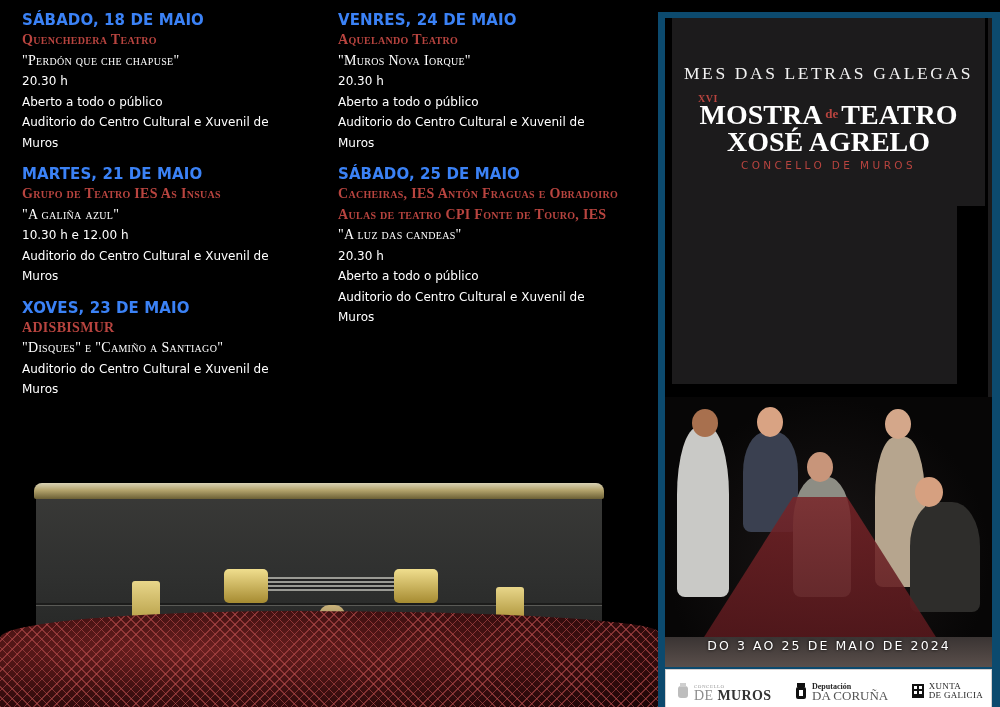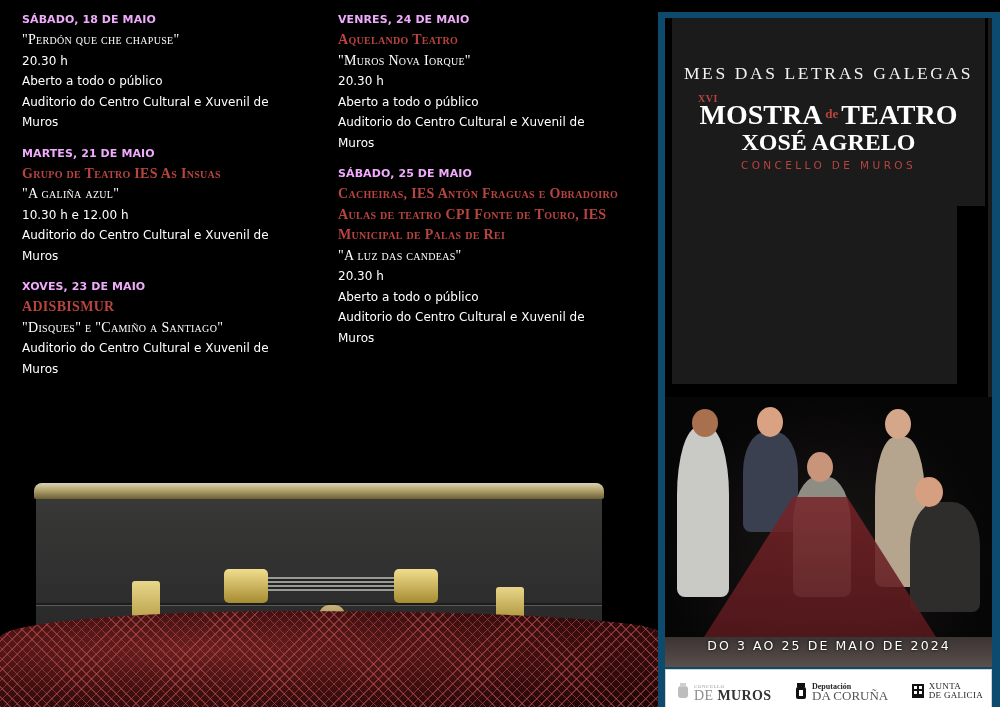--- a/index.html
+++ b/index.html
@@ -5,21 +5,21 @@
   * { box-sizing: border-box; margin: 0; padding: 0; }
   html, body { width: 1000px; height: 707px; overflow: hidden; background: #000; }
   body { position: relative; font-family: "Liberation Sans", sans-serif; color: #fff; }
 
   
   .left { position: absolute; left: 0; top: 0; width: 658px; height: 707px; background: #000; overflow: hidden; }
   .col { position: absolute; top: 10px; }
   .col.c1 { left: 22px; width: 300px; }
   .col.c2 { left: 338px; width: 305px; }
   .event { margin-bottom: 11px; }
-  .event .day { font-family: "DejaVu Sans", sans-serif; font-weight: bold; font-size: 11px; line-height: 20px; letter-spacing: 0.1px; color: #f0abfc; }
+  .event .day { font-family: "DejaVu Sans", sans-serif; font-weight: bold; font-size: 15px; line-height: 20px; letter-spacing: 0.1px; color: #3b82f6; }
   .event .company { font-family: "Liberation Serif", serif; font-weight: bold; font-variant: small-caps; font-size: 14px; line-height: 20.5px; color: #b8443f; letter-spacing: 0.3px; }
   .event .play { font-family: "Liberation Serif", serif; font-variant: small-caps; font-size: 14px; line-height: 20.5px; color: #fff; letter-spacing: 0.3px; }
   .event .line { font-family: "DejaVu Sans", sans-serif; font-size: 12px; line-height: 20.5px; color: #fff; }
 
   
   .scene { position: absolute; left: 0; top: 470px; width: 658px; height: 237px; }
   .suitcase { position: absolute; left: 36px; top: 13px; width: 566px; height: 170px; background: linear-gradient(180deg, #3a3a38 0%, #2f302f 55%, #252625 100%); border-radius: 6px 6px 2px 2px; }
   .suitcase .rim { position: absolute; left: -2px; right: -2px; top: 0; height: 16px; background: linear-gradient(180deg, #d9d2b5 0%, #b3a36c 45%, #6b5f35 100%); border-radius: 8px 8px 2px 2px; }
   .suitcase .seam { position: absolute; left: 0; right: 0; top: 120px; height: 3px; background: #1c1c1b; border-bottom: 1px solid #5a5a56; }
   .latch { position: absolute; width: 28px; height: 56px; background: linear-gradient(180deg, #e8d68a, #a48a2e); border-radius: 3px; }
@@ -41,21 +41,21 @@
   .poster { position: absolute; left: 658px; top: 12px; width: 410px; height: 707px; background: #0c4a6e; }
   .poster .inner-black { position: absolute; left: 7px; top: 6px; width: 327px; height: 649px; background: #000; }
   .poster .title-panel { position: absolute; left: 14px; top: 6px; width: 313px; height: 188px; background: #1c1b1c; }
   .poster .mid-panel { position: absolute; left: 14px; top: 194px; width: 285px; height: 178px; background: #1c1b1c; }
   .poster .strip { position: absolute; left: 330px; top: 6px; width: 4px; height: 649px; background: #1c1b1c; }
 
   .mes { position: absolute; left: 0; top: 45px; width: 313px; text-align: center; font-family: "Liberation Serif", serif; font-size: 17.5px; letter-spacing: 2.6px; color: #f2f2f2; }
   .xvi { position: absolute; left: 26px; top: 75px; font-family: "Liberation Serif", serif; font-weight: bold; font-size: 10px; color: #b8443f; letter-spacing: 0.5px; }
   .mostra { position: absolute; left: 0; top: 82px; width: 313px; text-align: center; font-family: "Liberation Serif", serif; font-weight: bold; font-size: 28px; line-height: 28px; color: #fff; white-space: nowrap; }
   .mostra .de { font-size: 13px; color: #b8443f; font-weight: bold; vertical-align: 6px; margin: 0 3px; }
-  .agrelo { position: absolute; left: 0; top: 109px; width: 313px; text-align: center; font-family: "Liberation Serif", serif; font-weight: bold; font-size: 24px; line-height: 30px; color: #fff; }
+  .agrelo { position: absolute; left: 0; top: 109px; width: 313px; text-align: center; font-family: "Liberation Serif", serif; font-weight: bold; font-size: 28px; line-height: 30px; color: #fff; }
   .concello { position: absolute; left: 0; top: 141px; width: 313px; text-align: center; font-family: "DejaVu Sans", sans-serif; font-size: 10.5px; letter-spacing: 3.4px; color: #b8443f; }
 
   .photo { position: absolute; left: 7px; top: 385px; width: 327px; height: 270px; background: radial-gradient(ellipse at 50% 60%, #1a1616 0%, #070606 70%); overflow: hidden; }
   .person { position: absolute; border-radius: 40% 40% 8px 8px; }
   .head { position: absolute; border-radius: 50%; background: #d9a383; }
   .drape { position: absolute; left: 20px; top: 100px; width: 270px; height: 170px; background: linear-gradient(180deg, rgba(120,36,40,0.85), rgba(80,22,26,0.9)); clip-path: polygon(40% 0, 60% 0, 100% 100%, 0 100%); }
   .floor { position: absolute; left: 0; bottom: 0; width: 100%; height: 30px; background: linear-gradient(180deg, #3a3433, #5a4f4b); }
   .dates { position: absolute; left: 0; top: 626px; width: 342px; text-align: center; font-family: "DejaVu Sans", sans-serif; font-size: 12.5px; letter-spacing: 2.1px; color: #fff; text-shadow: 0 0 3px #000; }
 
   .logos { position: absolute; left: 7px; top: 657px; width: 327px; height: 43px; background: #fff; border: 1px solid #d6d0cf; display: flex; align-items: center; justify-content: space-between; padding: 0 8px 0 10px; }
@@ -70,20 +70,21 @@
   .logo.xunta .l1, .logo.xunta .l2 { font-size: 9px; color: #222; display: block; letter-spacing: 0.3px; }
 </style>
 </head>
 <body>
 
 <div class="left">
 
   <div class="col c1">
     <div class="event">
       <div class="day">SÁBADO, 18 DE MAIO</div>
+      <div class="company">Quenchedera Teatro</div>
       <div class="play">"Perdón que che chapuse"</div>
       <div class="line">20.30 h</div>
       <div class="line">Aberto a todo o público</div>
       <div class="line">Auditorio do Centro Cultural e Xuvenil de</div>
       <div class="line">Muros</div>
     </div>
     <div class="event">
       <div class="day">MARTES, 21  DE MAIO</div>
       <div class="company">Grupo de Teatro IES As Insuas</div>
       <div class="play">"A galiña azul"</div>
@@ -107,21 +108,20 @@
       <div class="play">"Muros Nova Iorque"</div>
       <div class="line">20.30 h</div>
       <div class="line">Aberto a todo o público</div>
       <div class="line">Auditorio do Centro Cultural e Xuvenil de</div>
       <div class="line">Muros</div>
     </div>
     <div class="event">
       <div class="day">SÁBADO, 25 DE MAIO</div>
       <div class="company">Cacheiras, IES Antón Fraguas e Obradoiro</div>
       <div class="company">Aulas de teatro CPI Fonte de Touro, IES</div>
-      <div class="company">Municipal de Palas de Rei</div>
       <div class="play">"A luz das candeas"</div>
       <div class="line">20.30 h</div>
       <div class="line">Aberto a todo o público</div>
       <div class="line">Auditorio do Centro Cultural e Xuvenil de</div>
       <div class="line">Muros</div>
     </div>
   </div>
 
   <div class="scene">
     <div class="suitcase">

